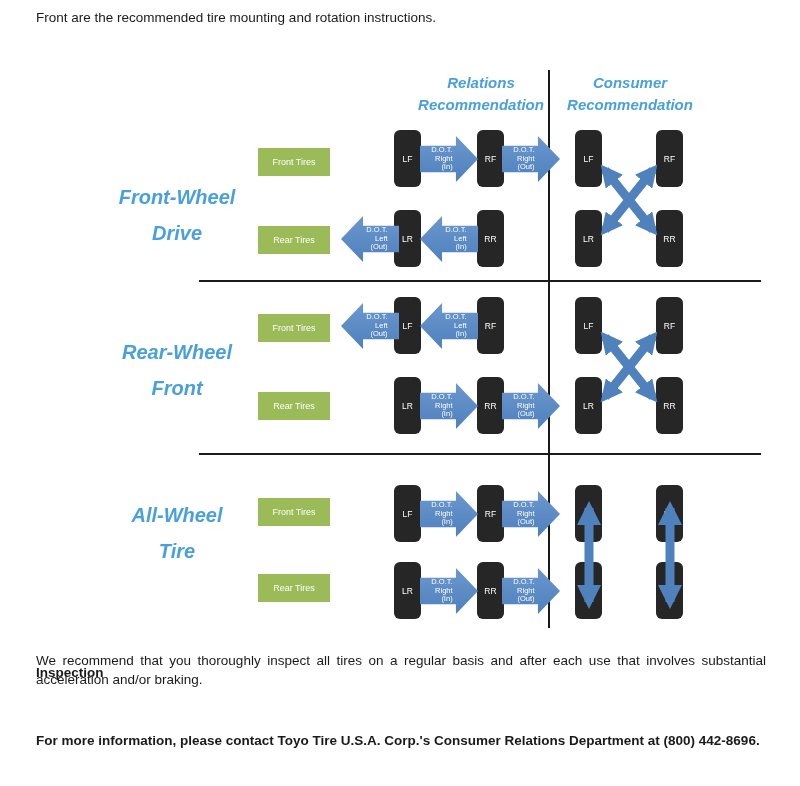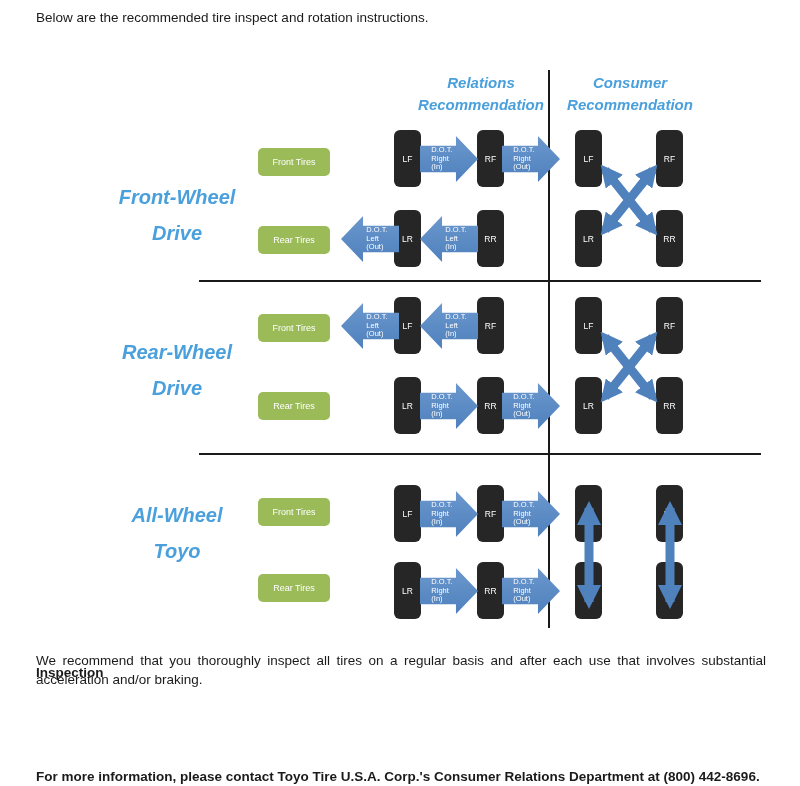--- a/index.html
+++ b/index.html
@@ -34,21 +34,21 @@
     font-size: 20px;
     font-weight: bold;
     font-style: italic;
     line-height: 36px;
     white-space: pre-line;
   }
   .badge {
     position: absolute;
     width: 72px; height: 28px;
     background: #9bbb59;
-    border-radius: 5px;
+    border-radius: 0;
     color: #ffffff;
     font-size: 9px;
     display: flex; align-items: center; justify-content: center;
   }
   .tire {
     position: absolute;
     width: 27px; height: 57px;
     background: #262626;
     border-radius: 6px;
     color: #ffffff;
@@ -56,21 +56,21 @@
     display: flex; align-items: center; justify-content: center;
   }
   .arrow {
     position: absolute;
     width: 58px; height: 46px;
     background: linear-gradient(#6b97cd, #4f81bd);
     color: #ffffff;
     font-size: 7.5px;
     line-height: 1.15;
     display: flex; align-items: center; justify-content: center;
-    text-align: left;
+    text-align: right;
     white-space: pre-line;
     box-sizing: border-box;
   }
   .arrow-right {
     clip-path: polygon(0% 21%, 62% 21%, 62% 0%, 100% 50%, 62% 100%, 62% 79%, 0% 79%);
     padding-right: 14px;
   }
   .arrow-left {
     clip-path: polygon(100% 21%, 38% 21%, 38% 0%, 0% 50%, 38% 100%, 38% 79%, 100% 79%);
     padding-left: 14px;
@@ -81,21 +81,21 @@
     position: absolute;
     font-size: 13.5px;
     line-height: 1.4;
     text-align: justify;
   }
   .bold { font-weight: bold; }
 </style>
 </head>
 <body>
 
-<div class="abs intro" style="left:36px; top:10px;">Below are the recommended tire inspect and rotation instructions.</div>
+<div class="abs intro" style="left:36px; top:10px;">Front are the recommended tire mounting and rotation instructions.</div>
 
 <div>
 
   <div class="col-header" style="left:396px; top:72px;">Relations
 Recommendation</div>
   <div class="col-header" style="left:545px; top:72px;">Consumer
 Recommendation</div>
 
   <div class="vline" style="left:548px; top:70px; width:2px; height:558px;"></div>
   <div class="hline" style="left:199px; top:280px; width:562px; height:2px;"></div>
@@ -132,21 +132,21 @@
     <defs>
       <marker id="ah1" markerUnits="userSpaceOnUse" markerWidth="22" markerHeight="22" refX="15" refY="11" orient="auto-start-reverse">
         <path d="M0,0 L22,11 L0,22 Z" fill="#4f81bd"></path>
       </marker>
     </defs>
     <line x1="18" y1="18" x2="66" y2="78" stroke="#4f81bd" stroke-width="9" marker-start="url(#ah1)" marker-end="url(#ah1)"></line>
     <line x1="66" y1="18" x2="18" y2="78" stroke="#4f81bd" stroke-width="9" marker-start="url(#ah1)" marker-end="url(#ah1)"></line>
   </svg>
 
   <div class="drive-label" style="left:82px; top:334px;">Rear-Wheel
-Drive</div>
+Front</div>
   <div class="badge" style="left:258px; top:314px;">Front Tires</div>
   <div class="badge" style="left:258px; top:392px;">Rear Tires</div>
 
   <div class="tire" style="left:394px; top:297px;">LF</div>
   <div class="tire" style="left:477px; top:297px;">RF</div>
   <div class="arrow arrow-left" style="left:341px; top:303px;">D.O.T.
 Left
 (Out)</div>
   <div class="arrow arrow-left" style="left:420px; top:303px;">D.O.T.
 Left
@@ -169,21 +169,21 @@
     <defs>
       <marker id="ah2" markerUnits="userSpaceOnUse" markerWidth="22" markerHeight="22" refX="15" refY="11" orient="auto-start-reverse">
         <path d="M0,0 L22,11 L0,22 Z" fill="#4f81bd"></path>
       </marker>
     </defs>
     <line x1="18" y1="18" x2="66" y2="78" stroke="#4f81bd" stroke-width="9" marker-start="url(#ah2)" marker-end="url(#ah2)"></line>
     <line x1="66" y1="18" x2="18" y2="78" stroke="#4f81bd" stroke-width="9" marker-start="url(#ah2)" marker-end="url(#ah2)"></line>
   </svg>
 
   <div class="drive-label" style="left:82px; top:497px;">All-Wheel
-Toyo</div>
+Tire</div>
   <div class="badge" style="left:258px; top:498px;">Front Tires</div>
   <div class="badge" style="left:258px; top:574px;">Rear Tires</div>
 
   <div class="tire" style="left:394px; top:485px;">LF</div>
   <div class="tire" style="left:477px; top:485px;">RF</div>
   <div class="arrow arrow-right" style="left:420px; top:491px;">D.O.T.
 Right
 (In)</div>
   <div class="arrow arrow-right" style="left:502px; top:491px;">D.O.T.
 Right
@@ -216,13 +216,13 @@
         <path d="M0,0 L24,12 L0,24 Z" fill="#4f81bd"></path>
       </marker>
     </defs>
     <line x1="13" y1="16" x2="13" y2="110" stroke="#4f81bd" stroke-width="9" marker-start="url(#ah4)" marker-end="url(#ah4)"></line>
   </svg>
 
 </div>
 
 <div class="body-text bold" style="left:36px; top:664px;">Inspection</div>
 <div class="body-text" style="left:36px; top:652px; width:730px;">We recommend that you thoroughly inspect all tires on a regular basis and after each use that involves substantial acceleration and/or braking.</div>
-<div class="body-text bold" style="left:36px; top:768px; width:733px;">For more information, please contact Toyo Tire U.S.A. Corp.'s Consumer Relations Department at (800) 442-8696.</div>
+<div class="body-text bold" style="left:36px; top:732px; width:733px;">For more information, please contact Toyo Tire U.S.A. Corp.'s Consumer Relations Department at (800) 442-8696.</div>
 
 </body></html>

